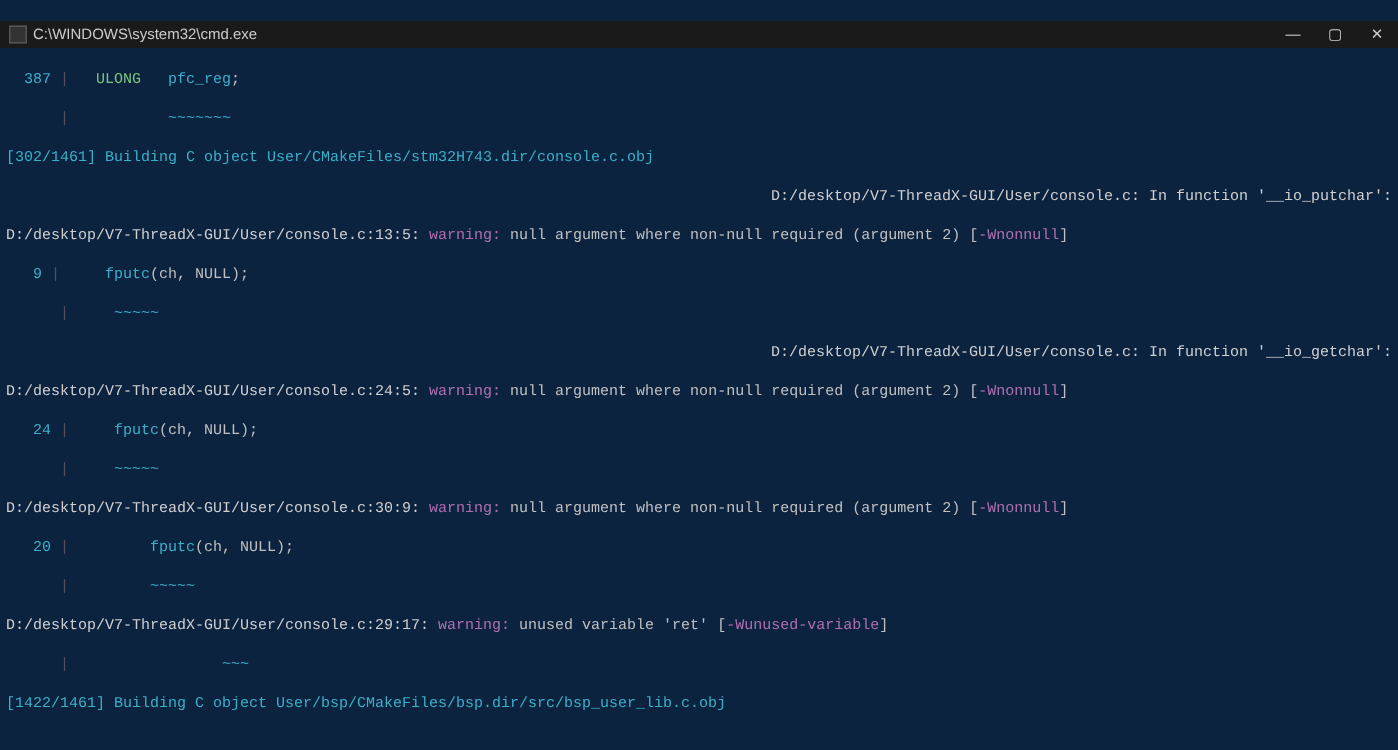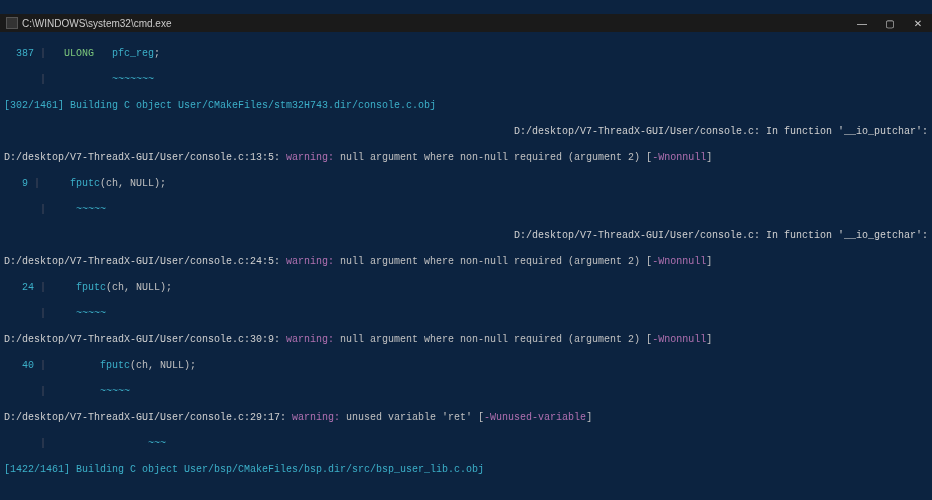--- a/index.html
+++ b/index.html
@@ -75,21 +75,21 @@
 <span class="line cyan">[302/1461] Building C object User/CMakeFiles/stm32H743.dir/console.c.obj</span>
 <span class="line white">D:/desktop/V7-ThreadX-GUI/User/console.c: In function '__io_putchar':</span>
 <span class="line"><span class="white">D:/desktop/V7-ThreadX-GUI/User/console.c:13:5: </span><span class="mag">warning: </span><span>null argument where non-null required (argument 2) [</span><span class="mag">-Wnonnull</span><span>]</span></span>
 <span class="line"><span class="cyan">   9 </span><span class="pipe">|     </span><span class="cyan">fputc</span><span>(ch, NULL);</span></span>
 <span class="line"><span class="pipe">      |     </span><span class="cyan">~~~~~</span></span>
 <span class="line white">D:/desktop/V7-ThreadX-GUI/User/console.c: In function '__io_getchar':</span>
 <span class="line"><span class="white">D:/desktop/V7-ThreadX-GUI/User/console.c:24:5: </span><span class="mag">warning: </span><span>null argument where non-null required (argument 2) [</span><span class="mag">-Wnonnull</span><span>]</span></span>
 <span class="line"><span class="cyan">   24 </span><span class="pipe">|     </span><span class="cyan">fputc</span><span>(ch, NULL);</span></span>
 <span class="line"><span class="pipe">      |     </span><span class="cyan">~~~~~</span></span>
 <span class="line"><span class="white">D:/desktop/V7-ThreadX-GUI/User/console.c:30:9: </span><span class="mag">warning: </span><span>null argument where non-null required (argument 2) [</span><span class="mag">-Wnonnull</span><span>]</span></span>
-<span class="line"><span class="cyan">   40 </span><span class="pipe">|         </span><span class="cyan">fputc</span><span>(ch, NULL);</span></span>
+<span class="line"><span class="cyan">   20 </span><span class="pipe">|         </span><span class="cyan">fputc</span><span>(ch, NULL);</span></span>
 <span class="line"><span class="pipe">      |         </span><span class="cyan">~~~~~</span></span>
 <span class="line"><span class="white">D:/desktop/V7-ThreadX-GUI/User/console.c:29:17: </span><span class="mag">warning: </span><span>unused variable 'ret' [</span><span class="mag">-Wunused-variable</span><span>]</span></span>
 <span class="line"><span class="pipe">      |                 </span><span class="cyan">~~~</span></span>
 <span class="line cyan">[1422/1461] Building C object User/bsp/CMakeFiles/bsp.dir/src/bsp_user_lib.c.obj</span>
 
 
 
 
 
 

